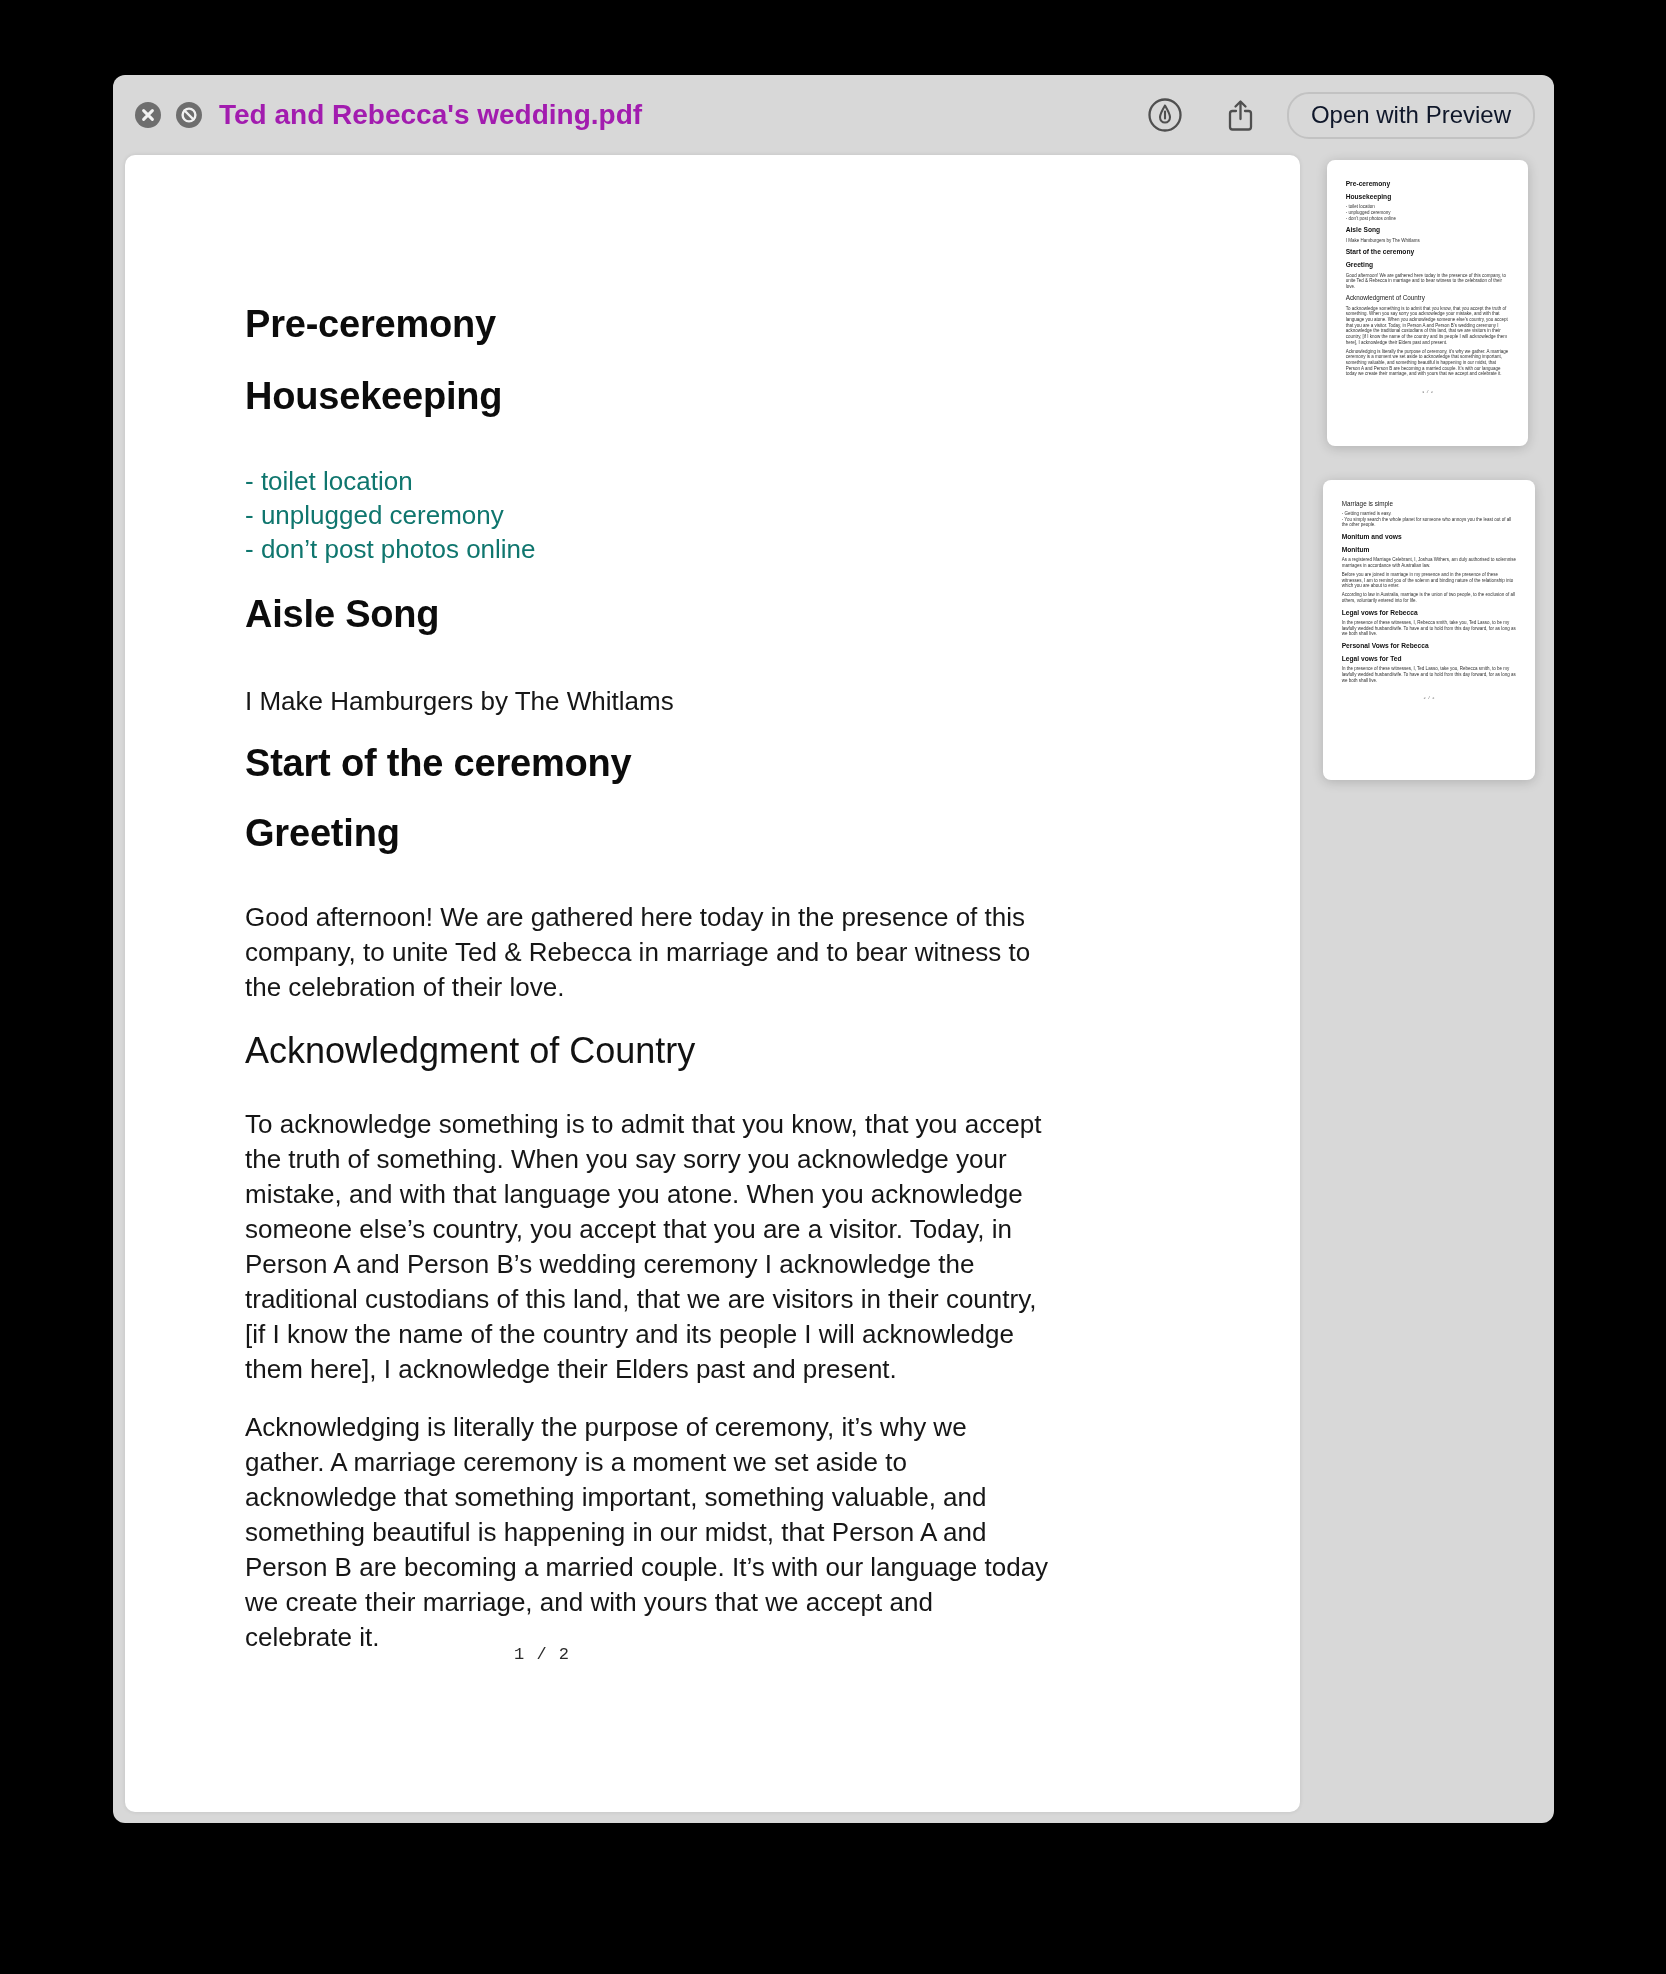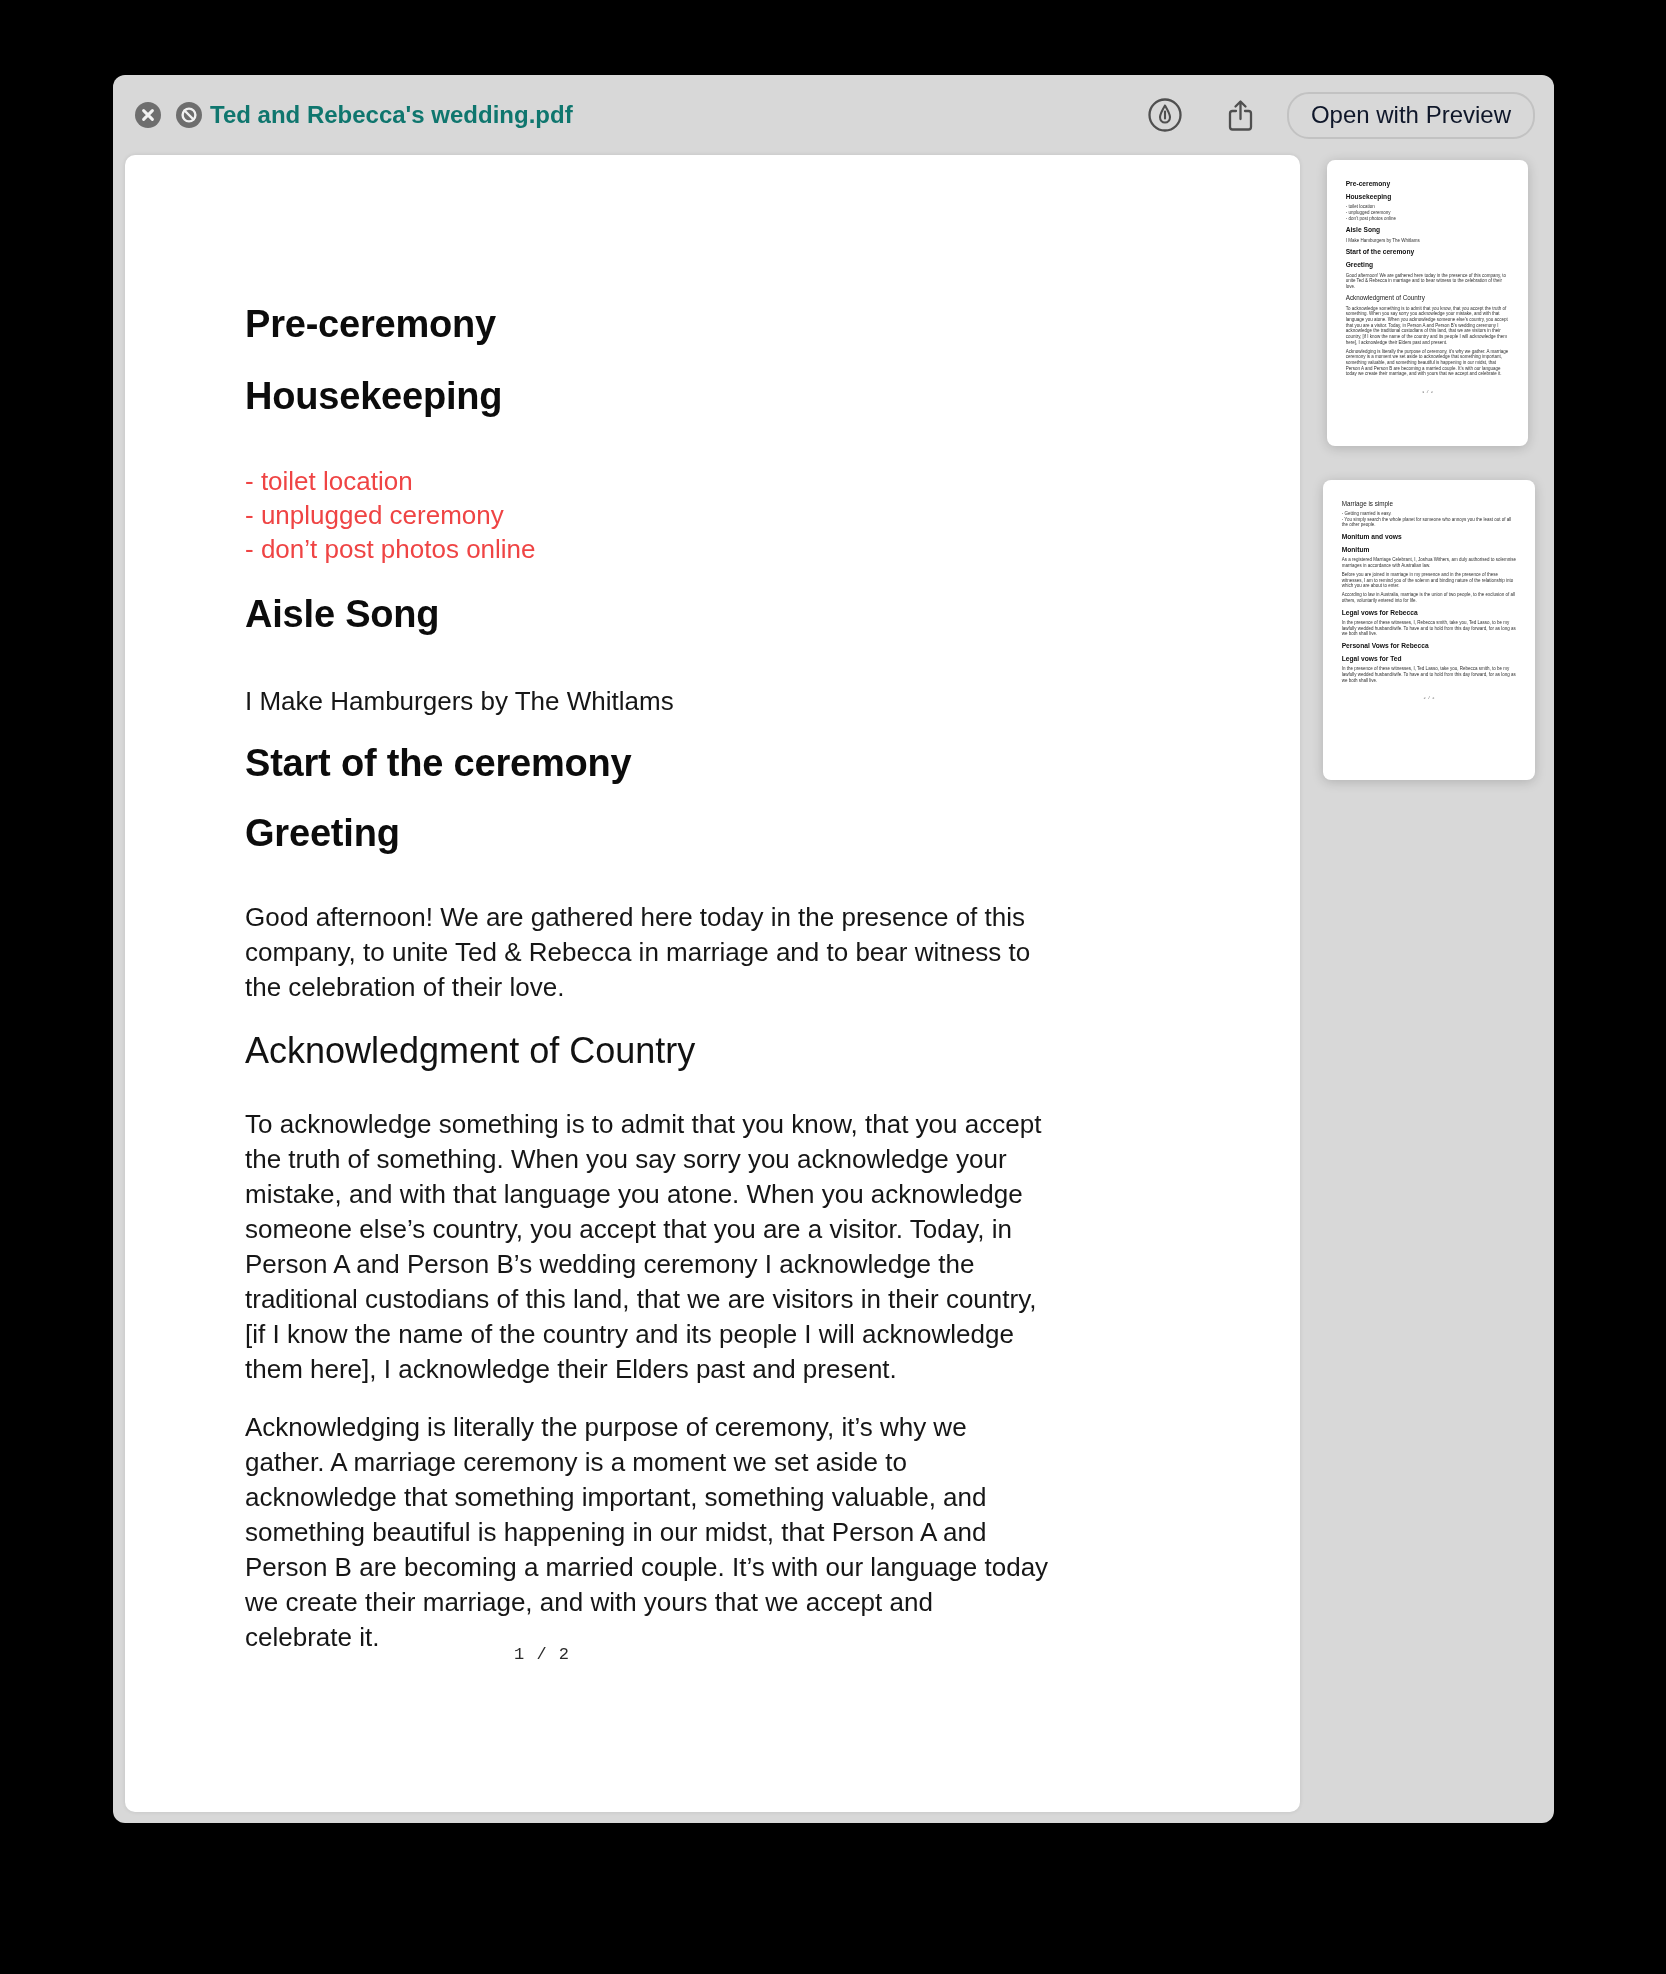--- a/index.html
+++ b/index.html
@@ -8,41 +8,41 @@
 
   .window{position:absolute;left:113px;top:75px;width:1441px;height:1748px;
           background:#d8d8d8;border-radius:12px;}
 
   
   .titlebar{position:absolute;left:0;top:0;width:100%;height:80px;
             display:flex;align-items:center;}
   .tb-btn{flex:0 0 auto;display:flex;align-items:center;justify-content:center;cursor:default;}
   .close-btn{margin-left:22px;width:26px;height:26px;}
   .prohibit-btn{margin-left:15px;width:26px;height:26px;}
-  .window-title{margin-left:8px;font-size:24px;font-weight:700;color:#0f766e;
+  .window-title{margin-left:17px;font-size:28px;font-weight:700;color:#a21caf;
                 white-space:nowrap;}
   .markup-btn{margin-left:auto;width:34px;height:34px;}
   .share-btn{margin-left:44px;width:29px;height:33px;}
   .open-btn{margin-left:32px;margin-right:19px;height:43px;border-radius:22px;
             border:2px solid #c2c2c2;background:transparent;color:#0f172a;
             font-size:24px;padding:0 22px;display:flex;align-items:center;
             font-family:"Liberation Sans",sans-serif;white-space:nowrap;}
 
   
   .pdf-page{position:absolute;left:12px;top:80px;width:1175px;height:1657px;
             background:#ffffff;border-radius:10px;box-shadow:0 0 4px rgba(0,0,0,.10);
             overflow:hidden;}
   .doc-h2{position:absolute;left:120px;font-size:38px;line-height:44px;
           font-weight:700;color:#0c0c0c;letter-spacing:-.2px;white-space:nowrap;}
   .doc-h3{position:absolute;left:120px;font-size:36px;line-height:42px;
           font-weight:400;color:#121212;white-space:nowrap;}
   .doc-p{position:absolute;left:120px;width:1000px;font-size:26px;line-height:35px;
          color:#161616;white-space:pre-line;}
   .doc-list{position:absolute;left:120px;width:1000px;font-size:26px;line-height:34px;
-            color:#ef4444;white-space:pre-line;}
+            color:#0f766e;white-space:pre-line;}
   .page-num{position:absolute;left:357px;top:1490px;width:120px;text-align:center;
             font-size:17px;letter-spacing:1px;color:#2b2b2b;
             font-family:"Liberation Mono",monospace;}
 
   
   .sidebar{position:absolute;left:1187px;top:80px;width:254px;height:1668px;}
   .thumb{position:absolute;background:#fff;border-radius:8px;overflow:hidden;
          box-shadow:0 2px 12px rgba(0,0,0,.18);cursor:default;}
   .thumb1{left:27px;top:5px;width:201px;height:286px;}
   .thumb2{left:23px;top:325px;width:212px;height:300px;}

